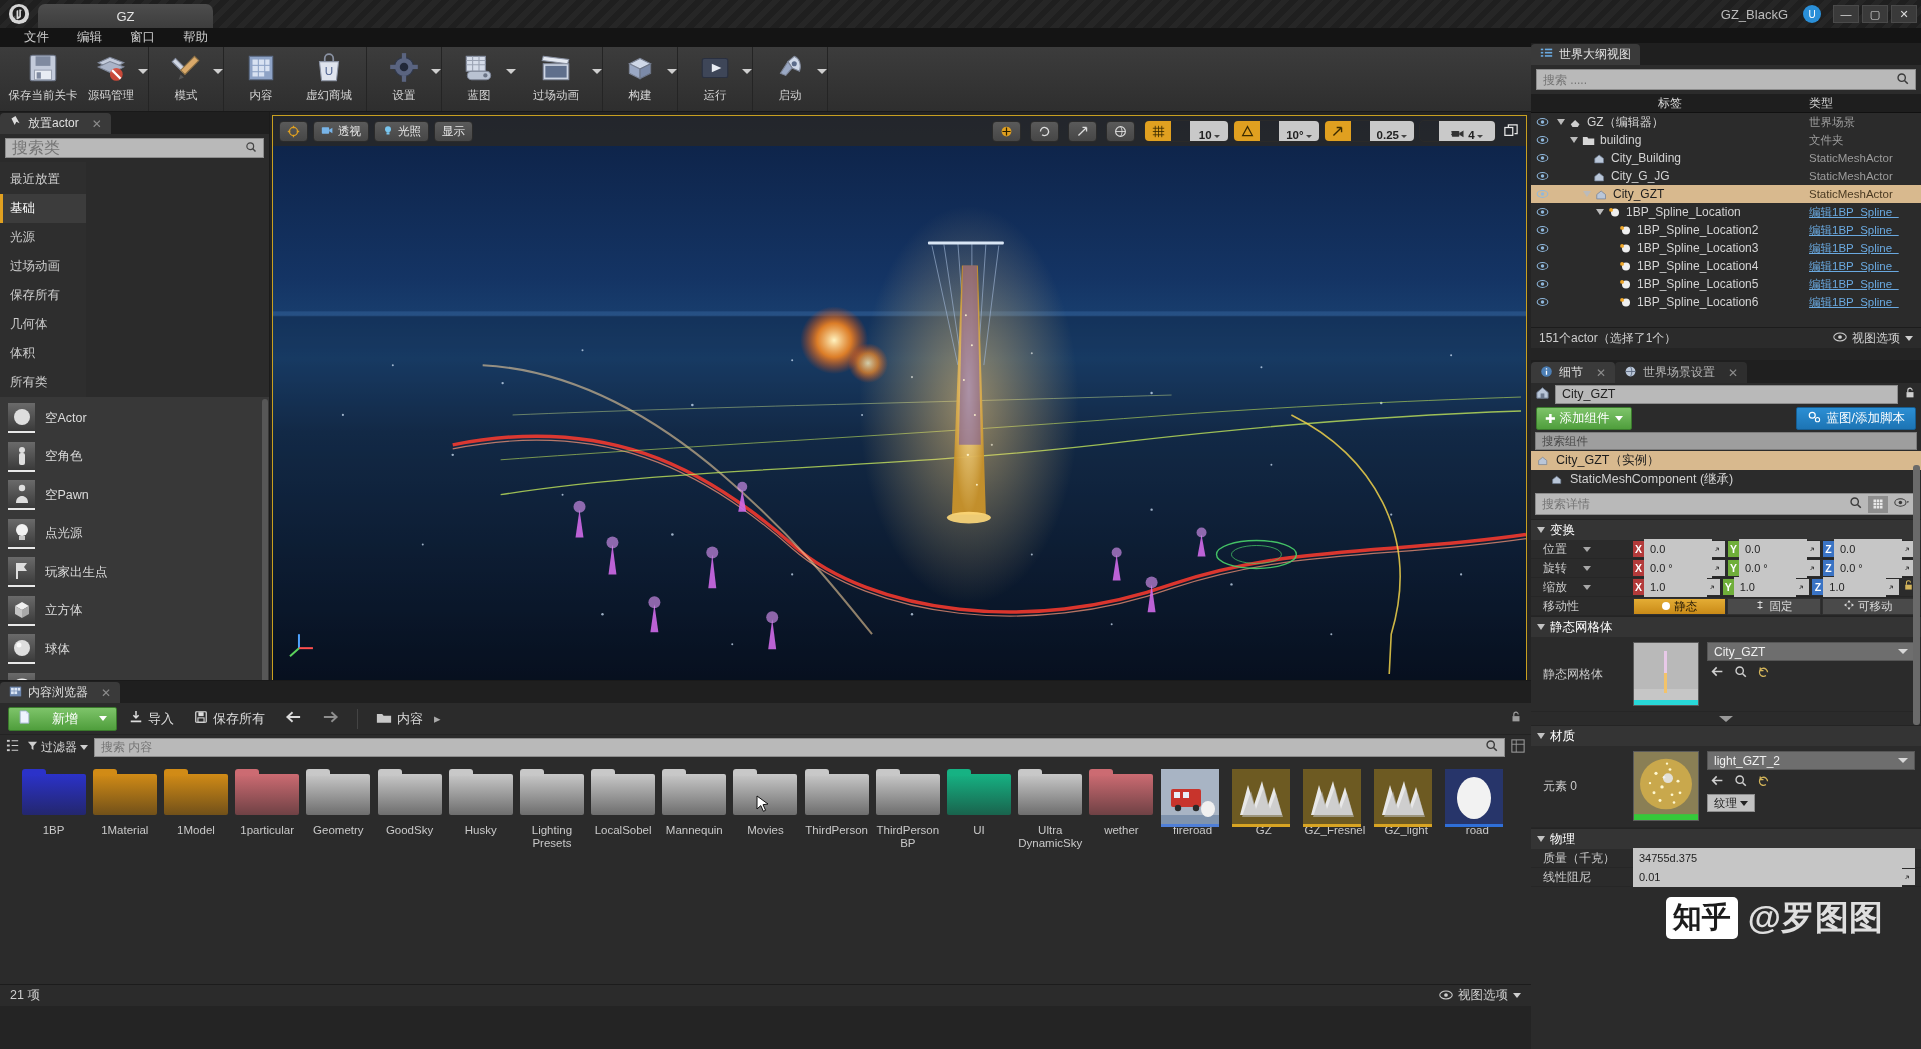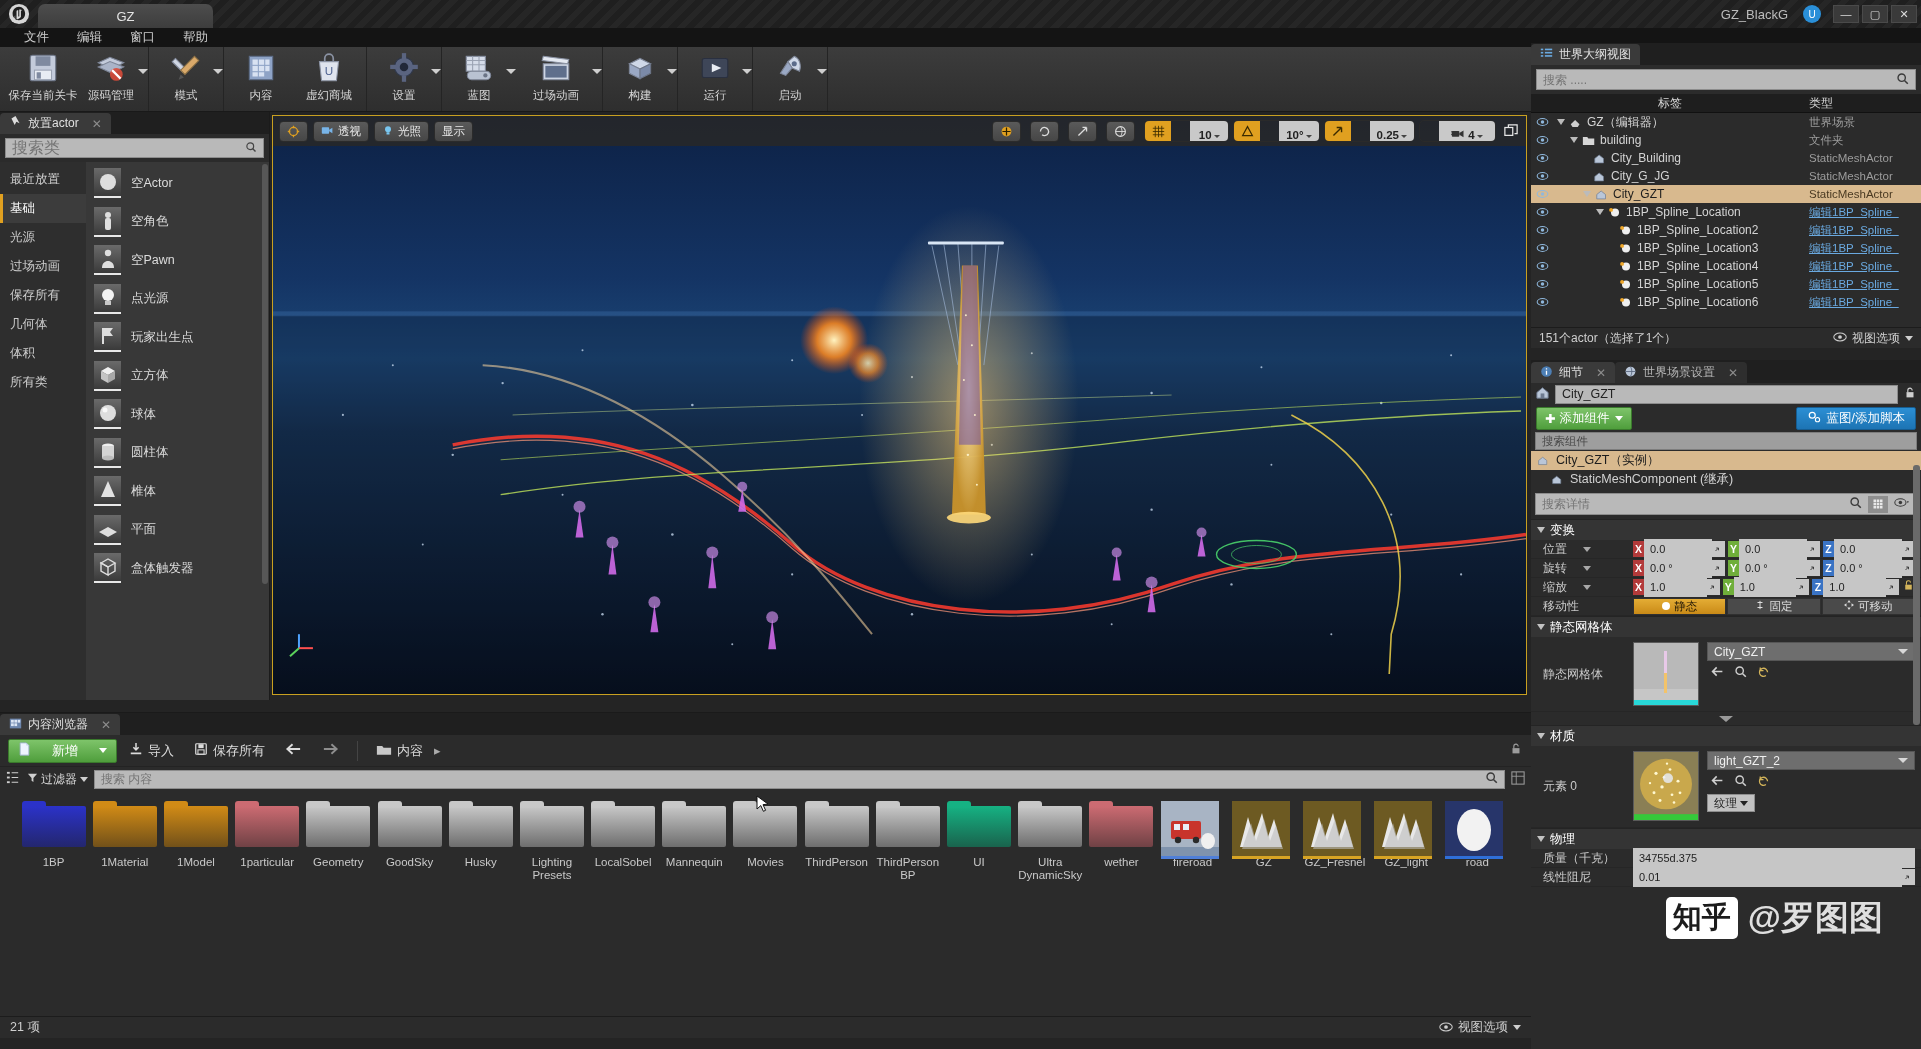--- a/index.html
+++ b/index.html
@@ -50,21 +50,21 @@
   .left-panel{position:absolute;left:0;top:112px;width:270px;height:588px;background:#2b2b2b;
     border-right:1px solid #1b1b1b;}
   .panel-tabbar{height:22px;background:#1f1f1f;display:flex;align-items:flex-end;}
   .panel-tab{height:21px;background:#3a3a3a;display:flex;align-items:center;padding:0 9px;gap:6px;
     border-radius:4px 4px 0 0;font-size:12px;color:#e0e0e0;}
   .panel-tab .x{color:#8d8d8d;font-size:12px;margin-left:7px;}
   .lp-search{margin:4px 5px;height:20px;background:#b9b9b9;border:1px solid #8c8c8c;
     display:flex;align-items:center;padding:0 6px;gap:5px;}
   .lp-search input{flex:1;border:0;background:transparent;outline:none;font-size:16px;color:#4c1d95;
     font-family:inherit;}
-  .lp-body{display:flex;height:538px;}
+  .lp-body{display:flex;height:538px;flex-direction:column;}
   .lp-cats{width:86px;background:#2e2e2e;padding-top:3px;}
   .lp-cat{height:29px;display:flex;align-items:center;padding-left:10px;font-size:12.5px;color:#cdcdcd;
     position:relative;}
   .lp-cat.active{background:#3c3c3c;color:#fff;}
   .lp-cat.active:before{content:"";position:absolute;left:0;top:0;bottom:0;width:3px;background:#e0a020;}
   .lp-list{flex:1;background:#383838;overflow:hidden;padding-top:2px;position:relative;}
   .lp-item{height:38.5px;display:flex;align-items:center;gap:10px;padding-left:8px;}
   .lp-thumb{width:27px;height:30px;background:linear-gradient(#6a6a6a,#3a3a3a);
     border-bottom:2px solid #e8e8e8;display:flex;align-items:center;justify-content:center;}
   .lp-thumb svg{width:22px;height:22px;}
@@ -167,21 +167,21 @@
   .mini-icons{display:flex;align-items:center;gap:10px;padding-left:4px;}
   .mini-icons svg{width:13px;height:13px;}
   .tex-btn{width:48px;height:18px;background:#c2c2c2;border:1px solid #8e8e8e;display:flex;
     align-items:center;justify-content:center;gap:3px;font-size:11.5px;color:#222;}
   .expander{height:13px;display:flex;align-items:center;justify-content:center;background:#2b2b2b;}
   .expander .ar{width:0;height:0;border-left:7px solid transparent;border-right:7px solid transparent;
     border-top:6px solid #9a9a9a;}
   .det-scroll{position:absolute;right:1px;top:105px;width:7px;height:260px;background:#6a6a6a;border-radius:3px;}
 
   
-  .cbrowser{position:absolute;left:0;top:712px;width:1531px;height:326px;background:#2b2b2b;
+  .cbrowser{position:absolute;left:0;top:680px;width:1531px;height:326px;background:#2b2b2b;
     border-top:1px solid #1a1a1a;}
   .cb-tabbar{height:22px;background:#1f1f1f;display:flex;align-items:flex-end;}
   .cb-toolbar{height:32px;display:flex;align-items:center;gap:4px;padding:0 8px;border-bottom:1px solid #232323;}
   .cb-new{background:linear-gradient(#7ec46a,#4f9e3c);border:1px solid #3a7a2c;height:24px;
     display:flex;align-items:center;gap:21px;padding:0 9px;color:#fff;font-size:13px;border-radius:2px;}
   .cb-tb{display:flex;align-items:center;gap:5px;height:24px;padding:0 8px;font-size:13px;color:#dcdcdc;}
   .cb-sep{width:1px;height:20px;background:#444;margin:0 6px;}
   .cb-filterbar{height:24px;display:flex;align-items:center;gap:6px;padding:0 6px;}
   .cb-filter{display:flex;align-items:center;gap:3px;font-size:12px;color:#dcdcdc;}
   .cb-search{flex:1;height:19px;background:#b9b9b9;border:1px solid #8c8c8c;display:flex;

